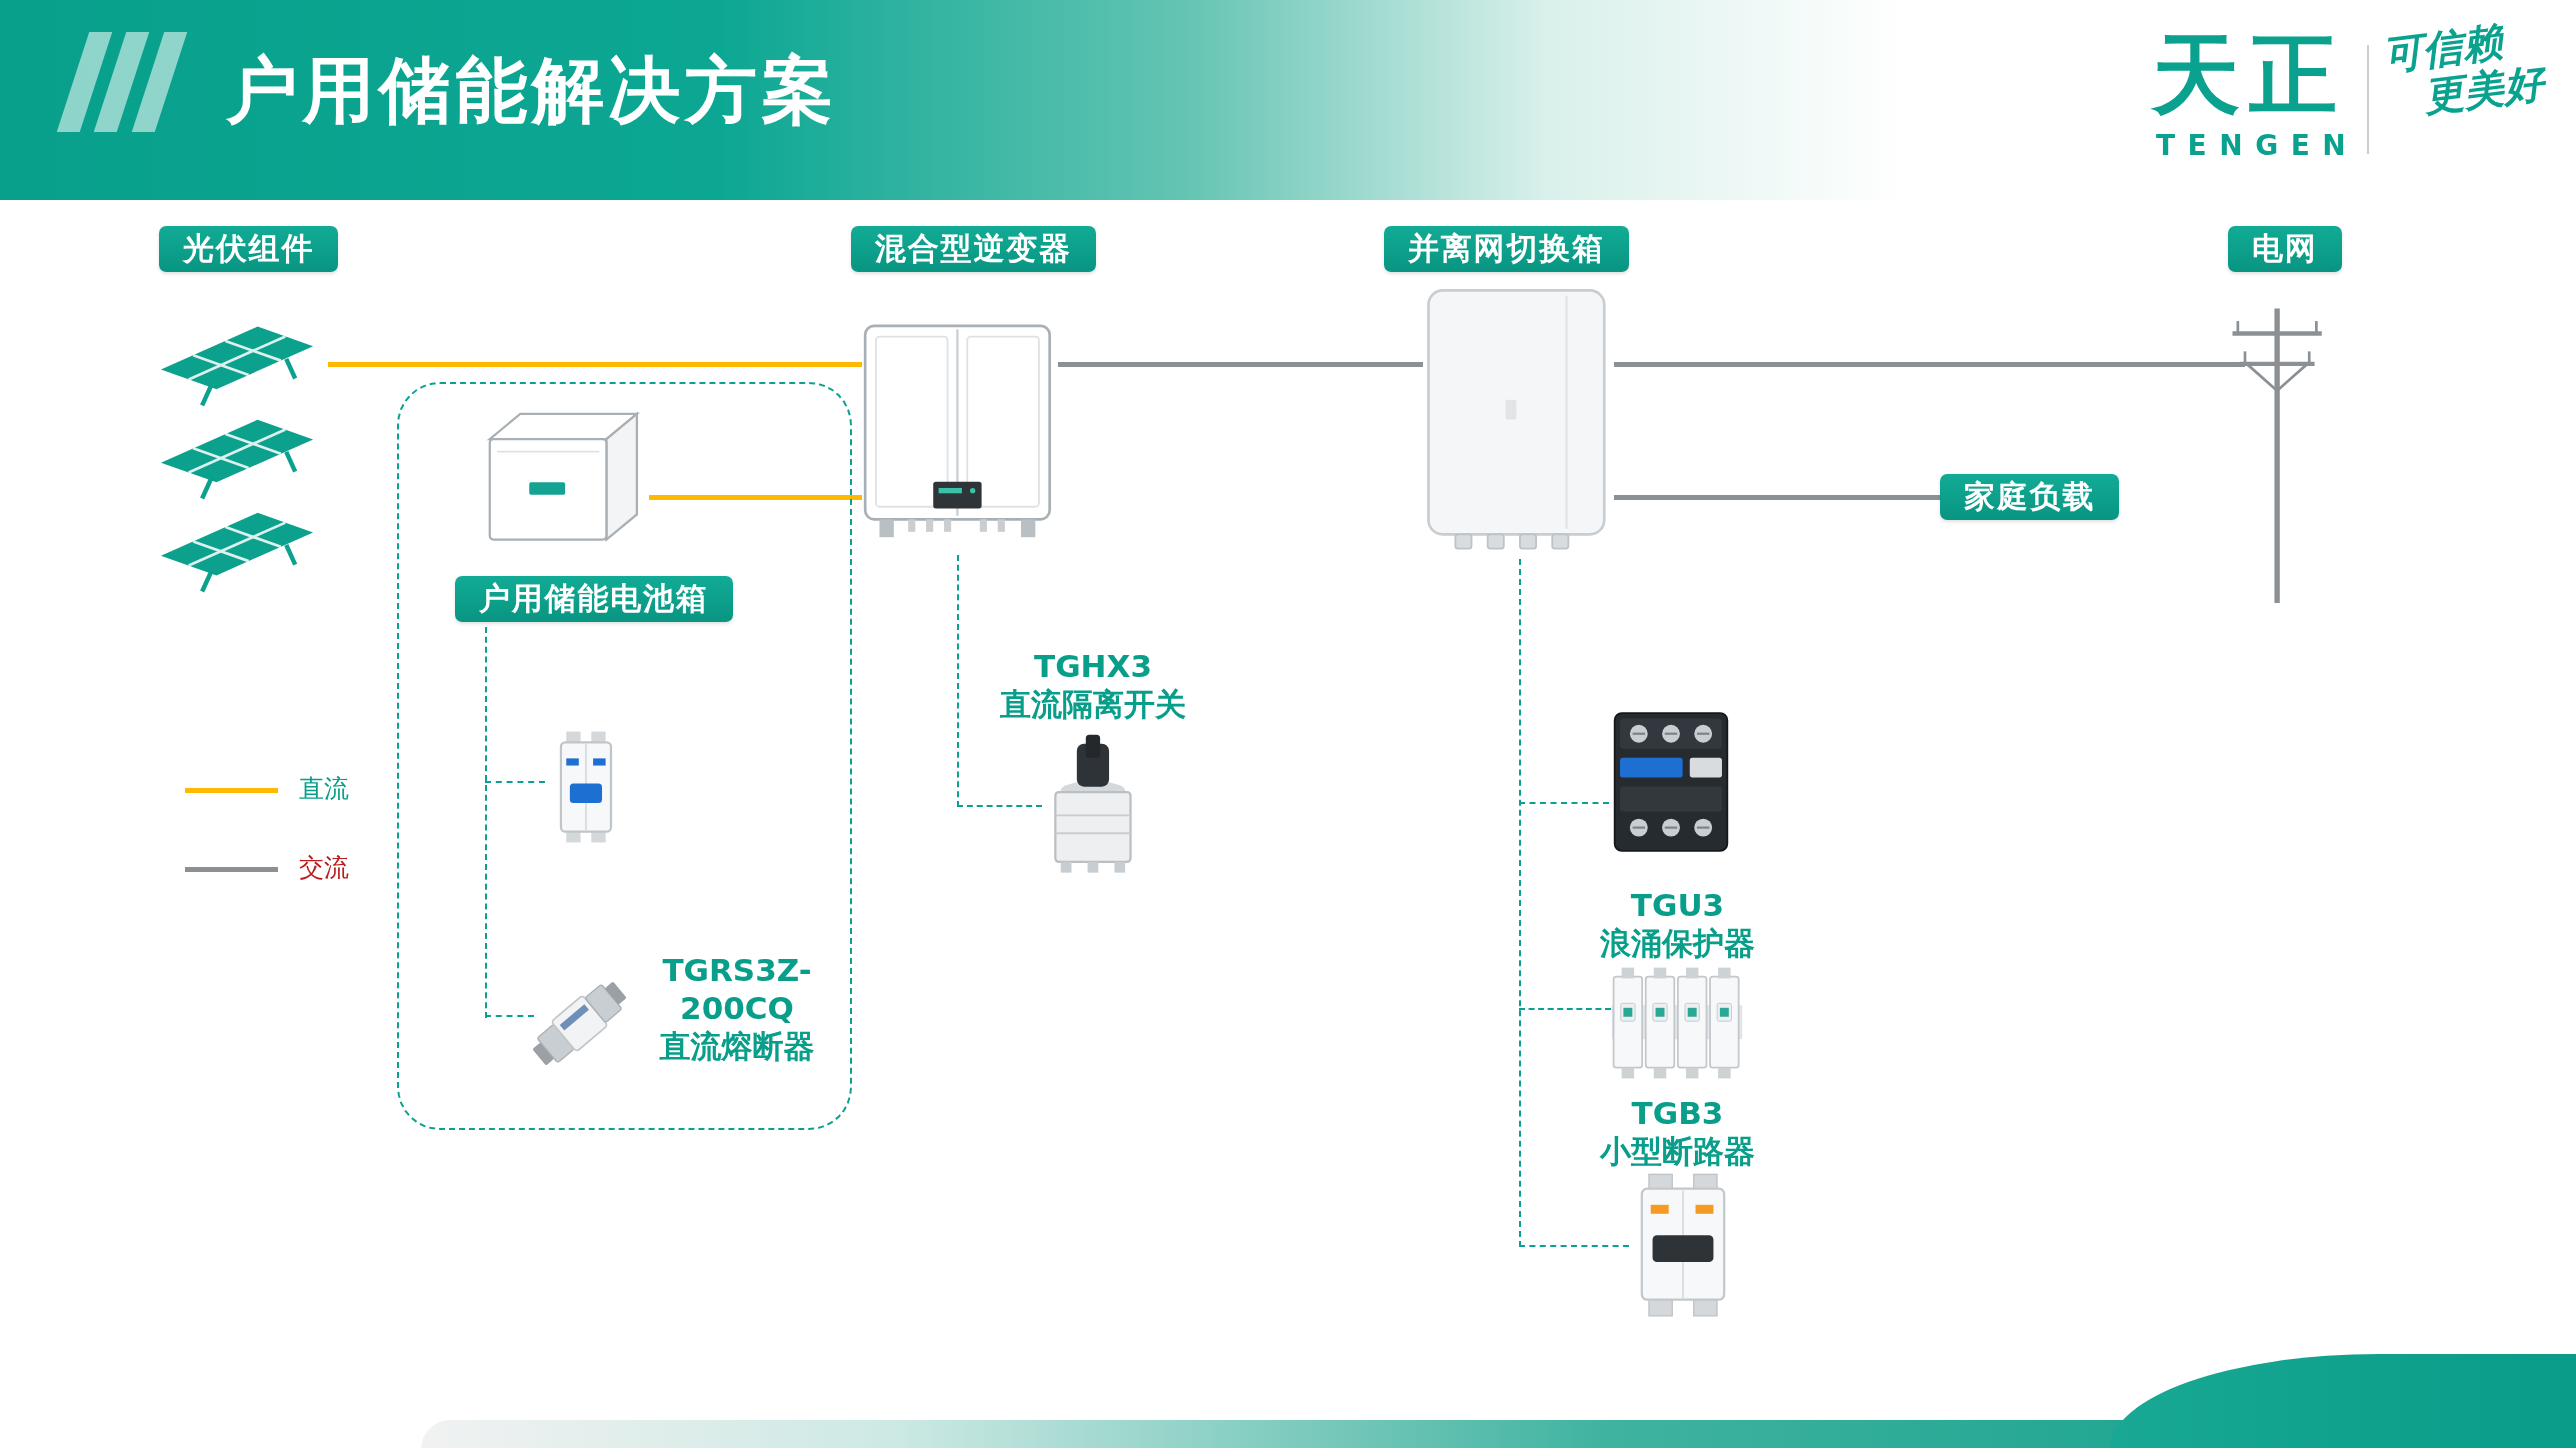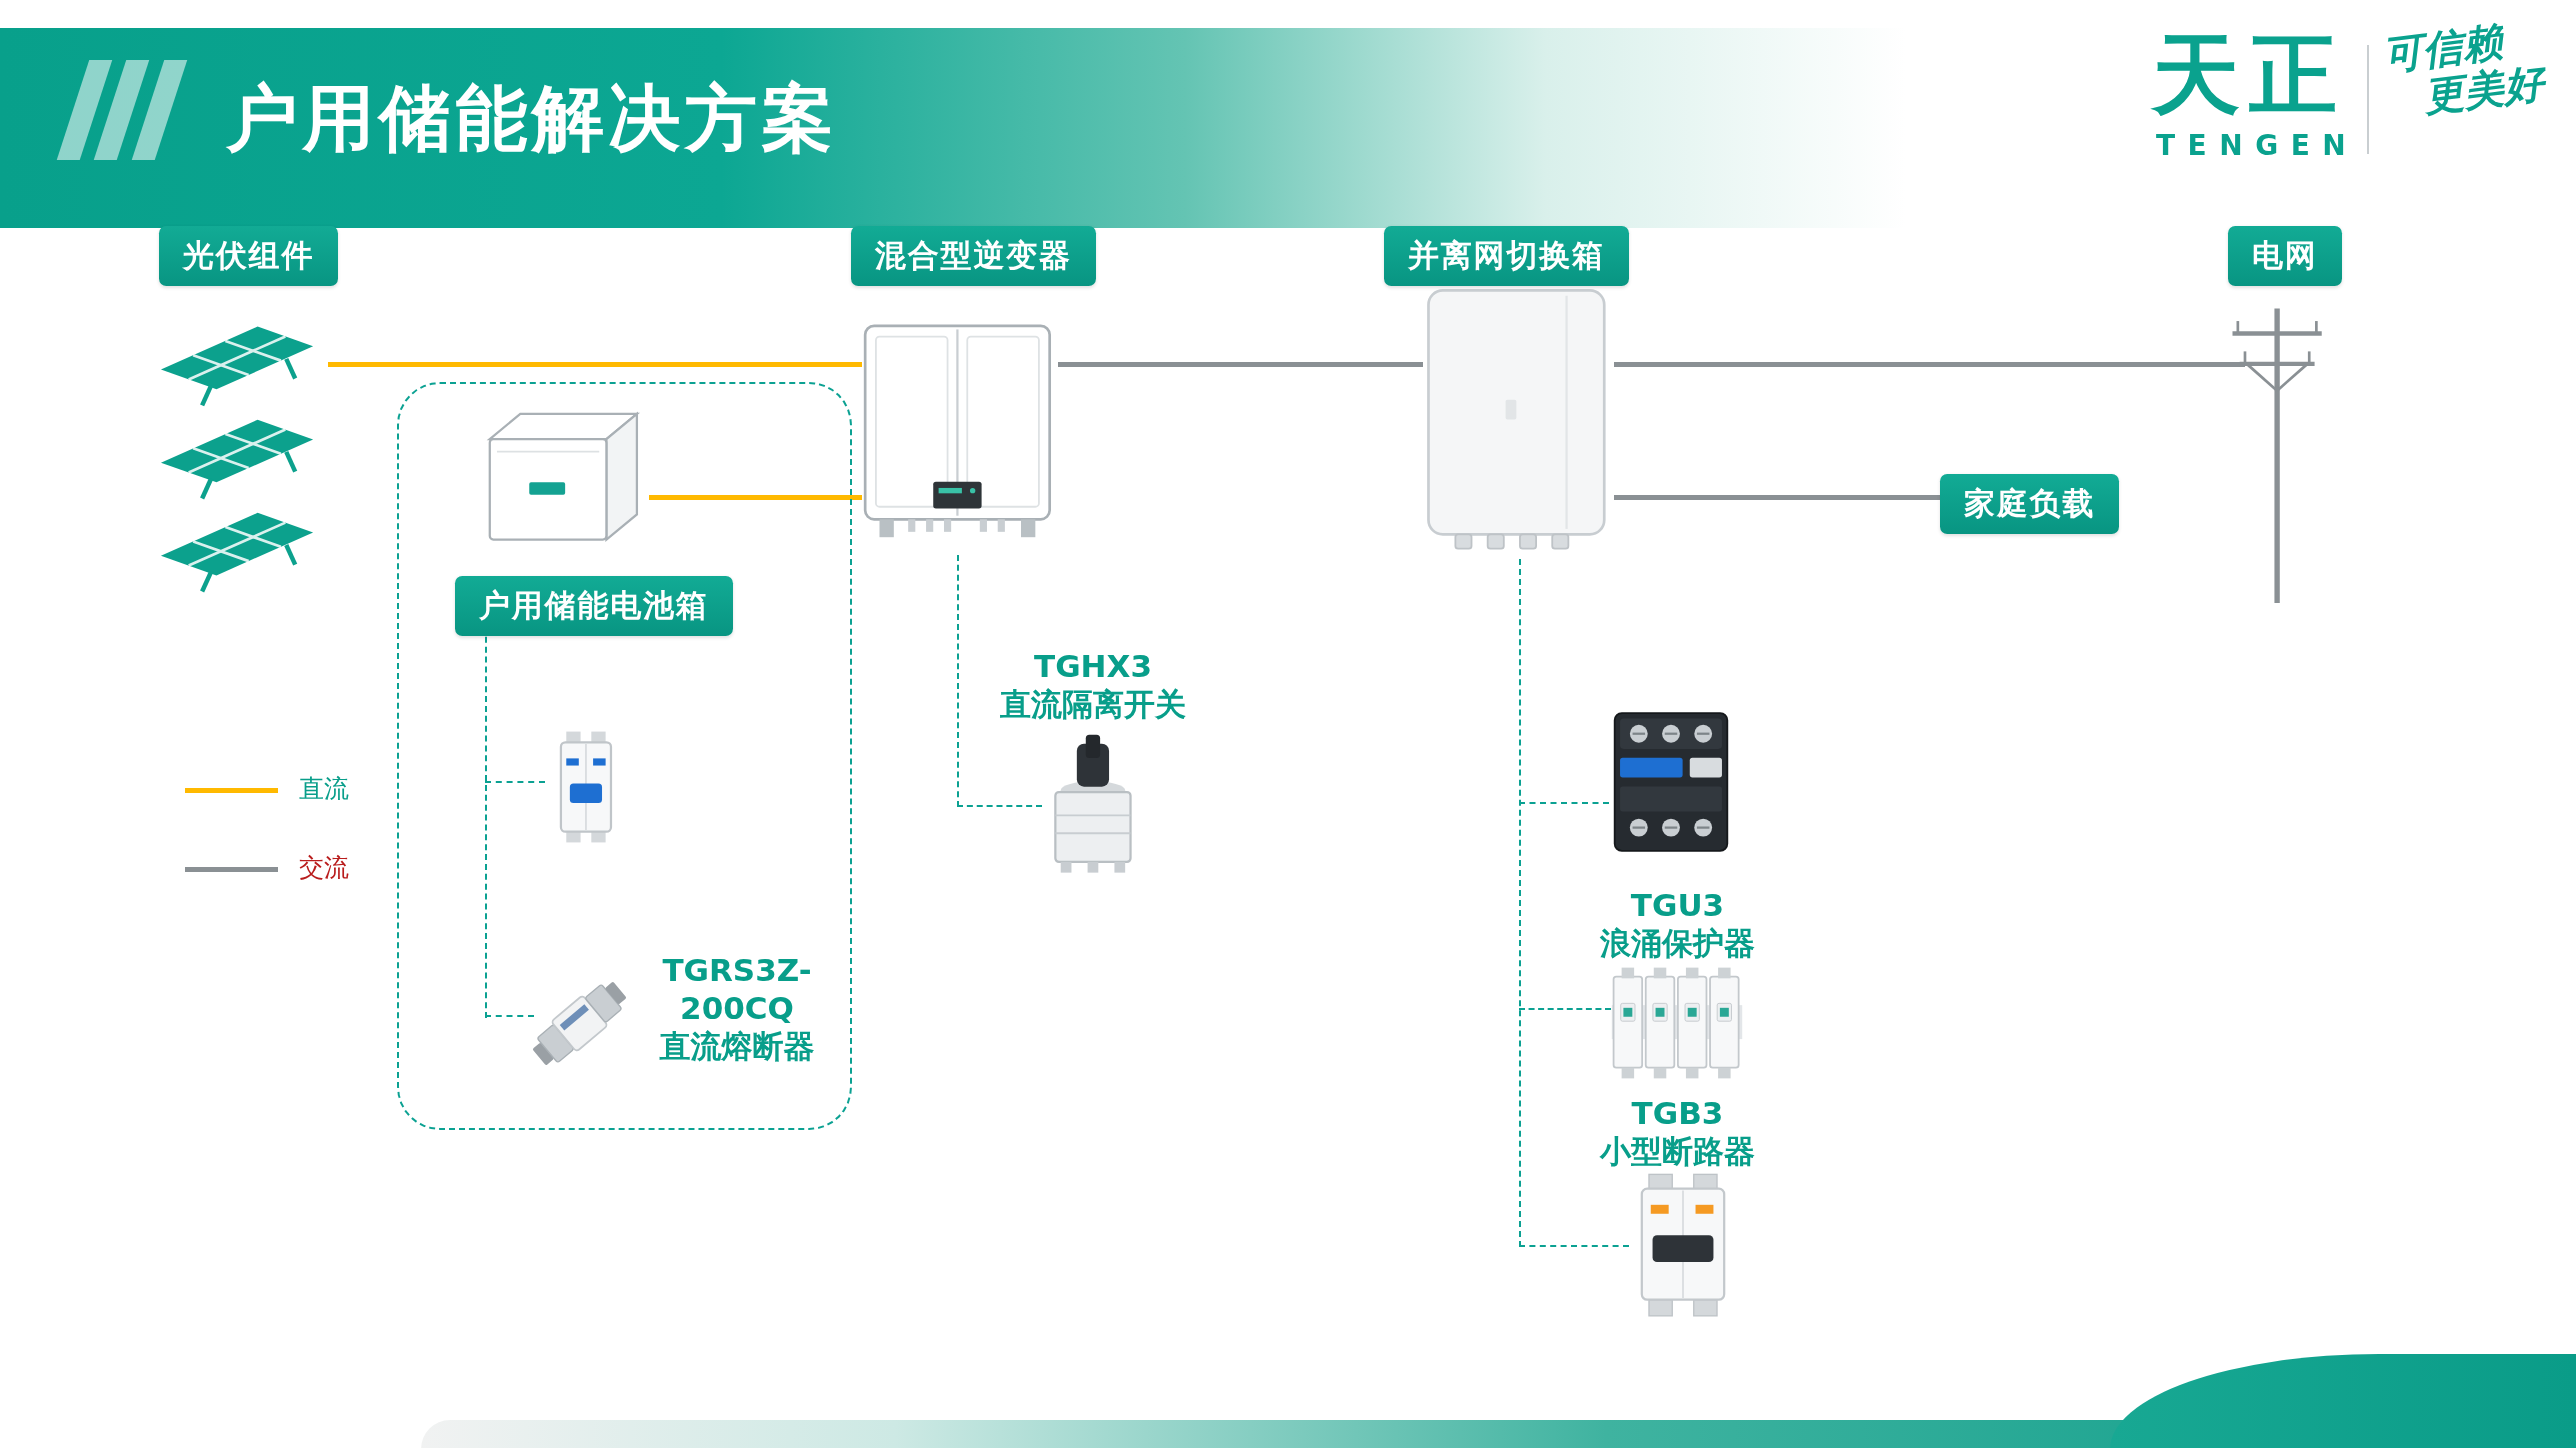--- a/index.html
+++ b/index.html
@@ -4,36 +4,35 @@
 <style>
   html,body{margin:0;padding:0;background:#ffffff;}
   #canvas{
     position:relative;width:2576px;height:1449px;background:#ffffff;overflow:hidden;
     font-family:"DejaVu Sans","Liberation Sans",sans-serif;
   }
   
   .header-band{
     position:absolute;left:0;top:0;width:100%;height:200px;
     background:linear-gradient(90deg,#08A08B 0%,#0CA793 28%,#64C4B3 46%,#D9F0EB 60%,#ffffff 74%);
-    margin-top:28px;
   }
   .slashes{position:absolute;left:73px;top:32px;display:flex;gap:14.3px;}
   .slash{width:23px;height:100px;background:rgba(255,255,255,0.55);transform:skewX(-18deg);}
   .page-title{
     position:absolute;left:226px;top:43px;font-size:72px;font-weight:bold;color:#ffffff;letter-spacing:4.5px;white-space:nowrap;
   }
   .logo-cn{position:absolute;left:2152px;top:30.5px;font-size:88px;font-weight:bold;color:#0AA28E;letter-spacing:9px;line-height:1;}
   .logo-en{position:absolute;left:2156px;top:129px;font-size:28px;font-weight:bold;color:#0AA28E;letter-spacing:12.5px;}
   .logo-divider{position:absolute;left:2367px;top:45px;width:1.8px;height:109px;background:#C9CED1;}
   .slogan{position:absolute;left:2385px;top:23px;color:#0AA28E;font-family:"DejaVu Serif",serif;font-style:italic;font-weight:bold;font-size:40px;transform:rotate(-7deg);line-height:1.15;}
   .slogan .l2{display:block;margin-left:36px;}
   
   .badge{
     position:absolute;background:linear-gradient(180deg,#12AB95 0%,#089582 100%);
-    color:#ffffff;font-weight:bold;font-size:31px;padding:9px 24px;border-radius:7.2px;
+    color:#ffffff;font-weight:bold;font-size:31px;padding:2px 24px;border-radius:7.2px;
     letter-spacing:1.8px;white-space:nowrap;box-shadow:0 1.8px 3.6px rgba(0,0,0,0.12);
   }
   
   .line-dc{position:absolute;height:4.5px;background:#FFB900;}
   .line-ac{position:absolute;height:4.5px;background:#8A9094;}
   .dash-v{position:absolute;width:0;border-left:2.7px dashed #0BA192;}
   .dash-h{position:absolute;height:0;border-top:2.7px dashed #0BA192;}
   .battery-dash-box{
     position:absolute;left:397px;top:382px;width:451px;height:744px;
     border:2.7px dashed #0BA192;border-radius:43px;

